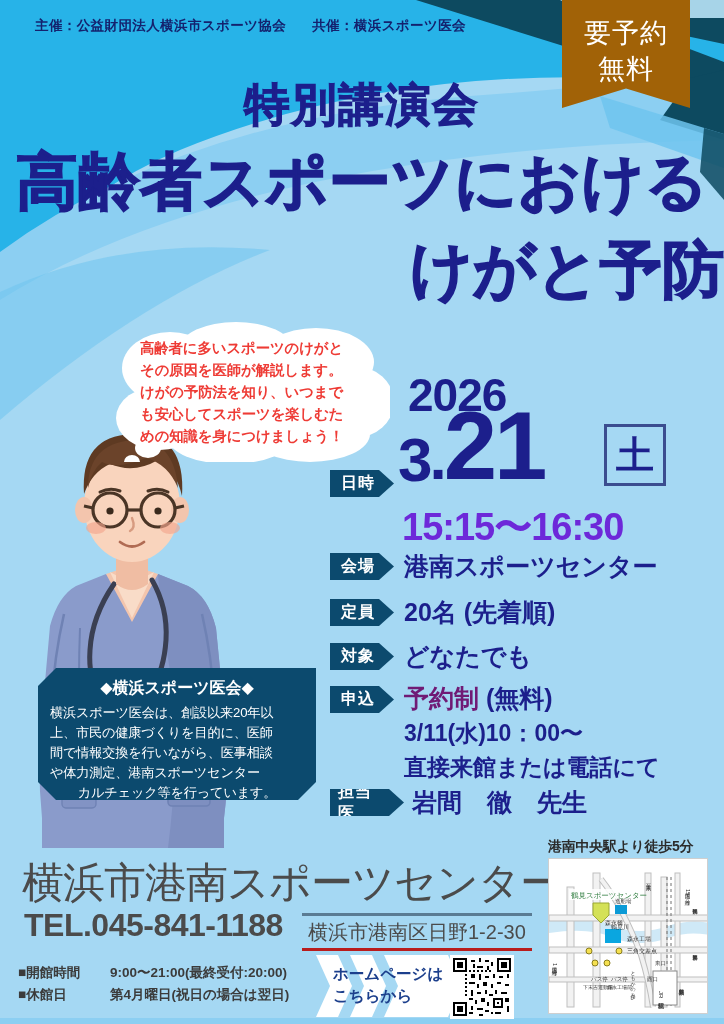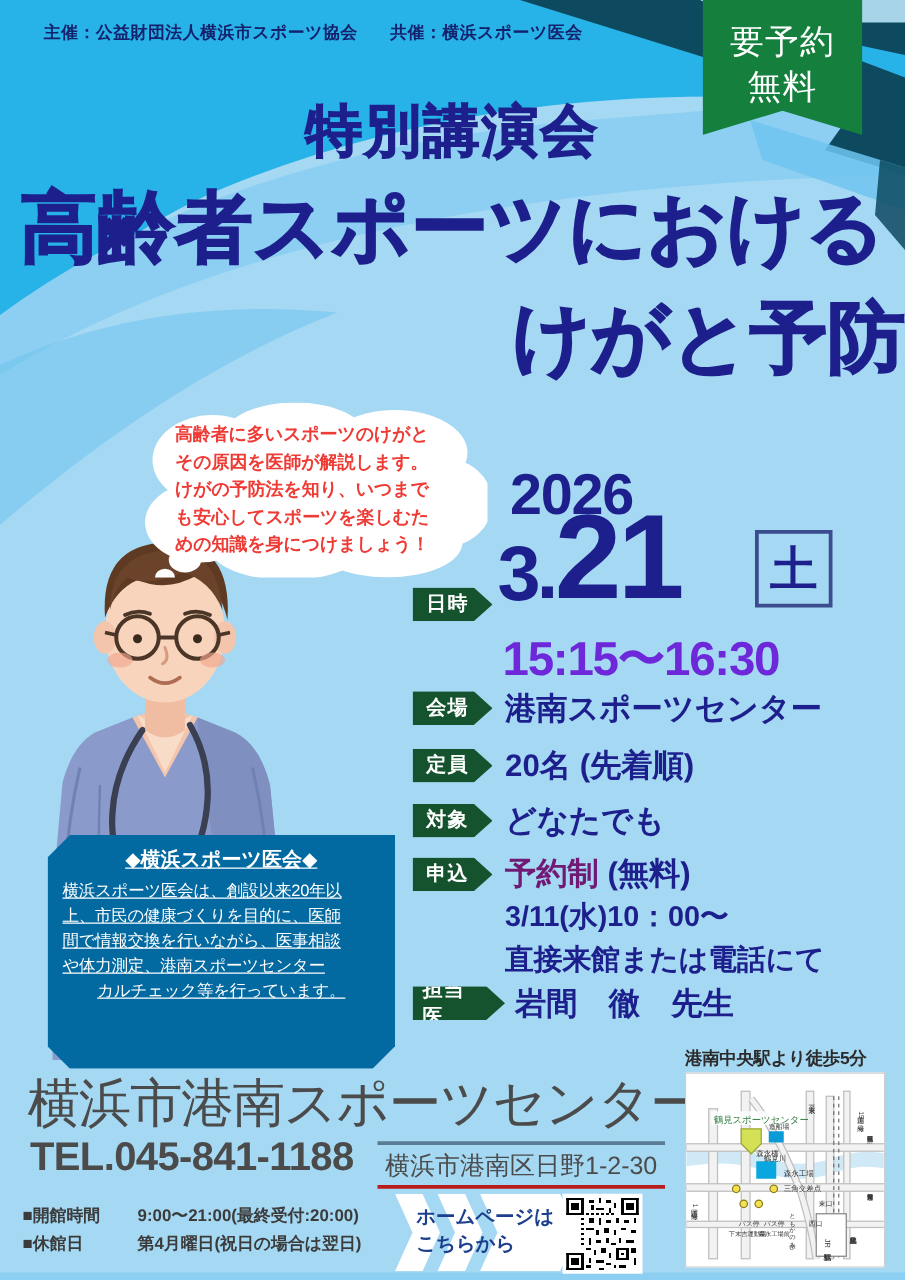--- a/index.html
+++ b/index.html
@@ -24,21 +24,21 @@
     position:absolute; top:17px; left:35px;
     font-size:13.5px; font-weight:700; color:#14226e;
     letter-spacing:.4px; white-space:nowrap; z-index:6;
   }
   #organizer-line .gap { display:inline-block; width:26px; }
 
   
   #ribbon {
     position:absolute; top:0; left:562px;
     width:128px; height:108px; z-index:8;
-    background:#15803d;
+    background:#a16207;
     -webkit-clip-path: polygon(0 0,100% 0,100% 100%,50% 82%,0 100%);
     clip-path: polygon(0 0,100% 0,100% 100%,50% 82%,0 100%);
     color:#fff; text-align:center;
     padding-top:16px;
     font-size:27px; line-height:1.32; font-weight:500;
     letter-spacing:1px;
   }
   #ribbon .rl { display:block; }
 
   
@@ -89,43 +89,42 @@
     font-size:38px; font-weight:700; color:#1c1f8c;
   }
   #date-time {
     position:absolute; left:402px; top:502px; z-index:6;
     font-size:38px; font-weight:800; color:#6d28d9; letter-spacing:-1px;
   }
 
   
   .tag {
     position:absolute; z-index:6;
-    background:#14532d; color:#ffffff;
+    background:#0c4a6e; color:#ffffff;
     height:27px; padding:0 16px 0 8px;
     display:flex; align-items:center; justify-content:center;
     font-size:16px; font-weight:700; letter-spacing:1px;
     -webkit-clip-path: polygon(0 0, calc(100% - 15px) 0, 100% 50%, calc(100% - 15px) 100%, 0 100%);
     clip-path: polygon(0 0, calc(100% - 15px) 0, 100% 50%, calc(100% - 15px) 100%, 0 100%);
   }
   .tag.wide { padding-right:18px; }
   .info-val {
     position:absolute; z-index:6;
     font-size:25px; font-weight:700; color:#1c1f8c; white-space:nowrap;
   }
   .info-val.sm { font-size:23px; }
   .info-val .red { color:#701a75; }
 
   
   #navy-box {
-    position:absolute; left:38px; top:668px; width:278px; height:187px; z-index:6;
-    background:#0369a1; color:#ffffff;
+    position:absolute; left:38px; top:668px; width:278px; height:132px; z-index:6;
+    background:#0c4a6e; color:#ffffff;
     -webkit-clip-path: polygon(18px 0,100% 0,100% calc(100% - 18px),calc(100% - 18px) 100%,18px 100%,0 calc(100% - 18px),0 18px);
     clip-path: polygon(18px 0,100% 0,100% calc(100% - 18px),calc(100% - 18px) 100%,18px 100%,0 calc(100% - 18px),0 18px);
     padding:10px 12px;
-    text-decoration:underline;
   }
   #navy-title { text-align:center; font-size:16px; font-weight:700; letter-spacing:0px; margin-bottom:4px; }
   #navy-body { font-size:13.2px; line-height:1.52; letter-spacing:-0.2px; }
   #navy-body div { white-space:nowrap; }
   #navy-body div:last-child { text-align:center; }
 
   
   #facility-name {
     position:absolute; left:22px; top:855px; z-index:6;
     font-size:42px; font-weight:500; color:#4b4b4b; letter-spacing:-1px;text-align:right;

